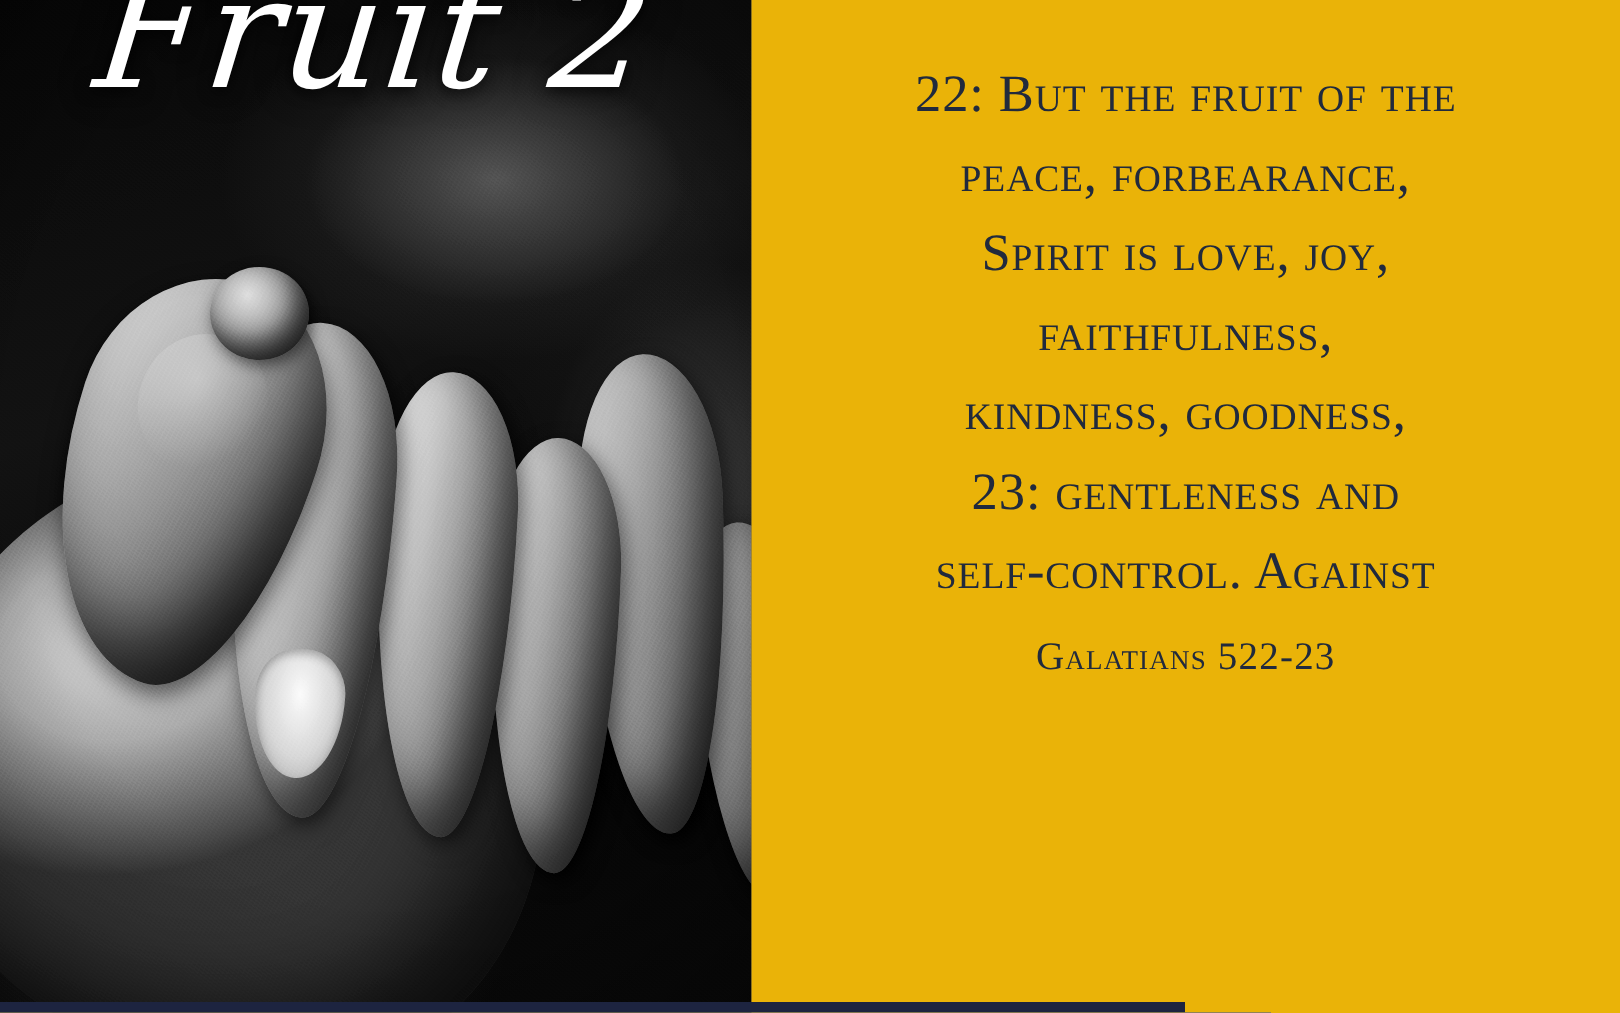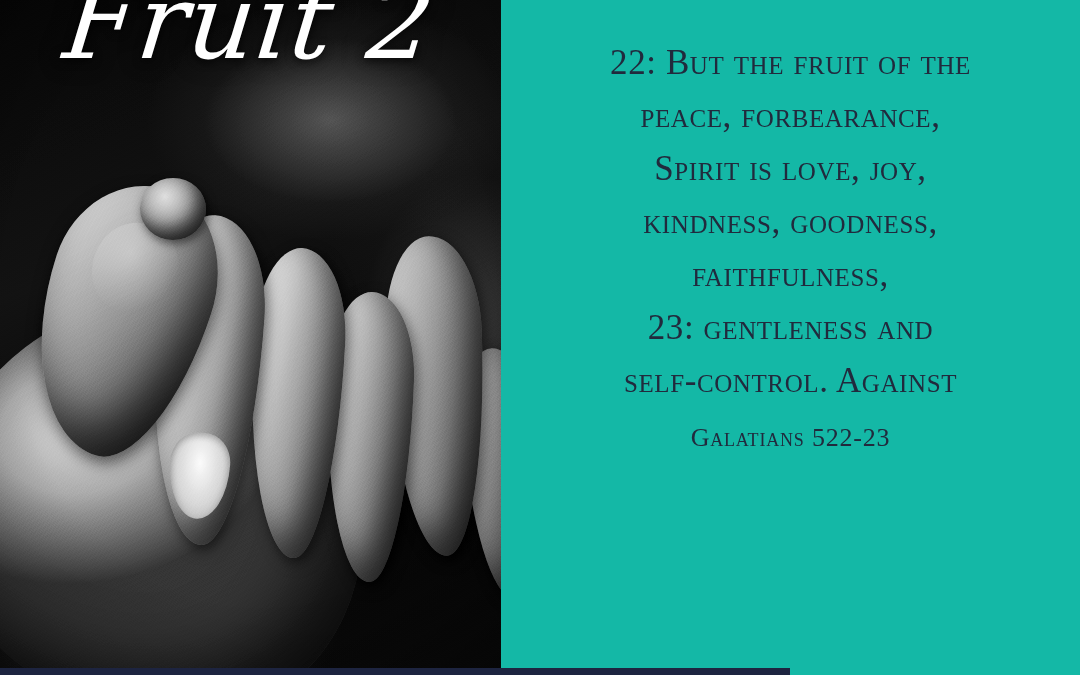--- a/index.html
+++ b/index.html
@@ -178,21 +178,21 @@
     white-space: nowrap;
   }
 
   
   .verse-pane {
     position: absolute;
     left: 501px;
     top: 0;
     width: 579px;
     height: 675px;
-    background: #14b8a6;
+    background: #eab308;
     display: flex;
     align-items: flex-start;
     justify-content: center;
   }
   .verse-block {
     width: 530px;
     padding-top: 36px;
     text-align: center;
   }
   .verse-line {
@@ -251,22 +251,22 @@
     <div class="title-wrap">
       <span class="title-text">Fruit 2</span>
     </div>
   </div>
 
   <div class="verse-pane">
     <div class="verse-block">
       <div class="verse-line">22: But the fruit of the</div>
       <div class="verse-line">peace, forbearance,</div>
       <div class="verse-line">Spirit is love, joy,</div>
+      <div class="verse-line">faithfulness,</div>
       <div class="verse-line">kindness, goodness,</div>
-      <div class="verse-line">faithfulness,</div>
       <div class="verse-line">23: gentleness and</div>
       <div class="verse-line">self-control. Against</div>
       <div class="verse-ref">Galatians 522-23</div>
     </div>
   </div>
 
   <div class="bottom-bar"></div>
 
 </div>
 

